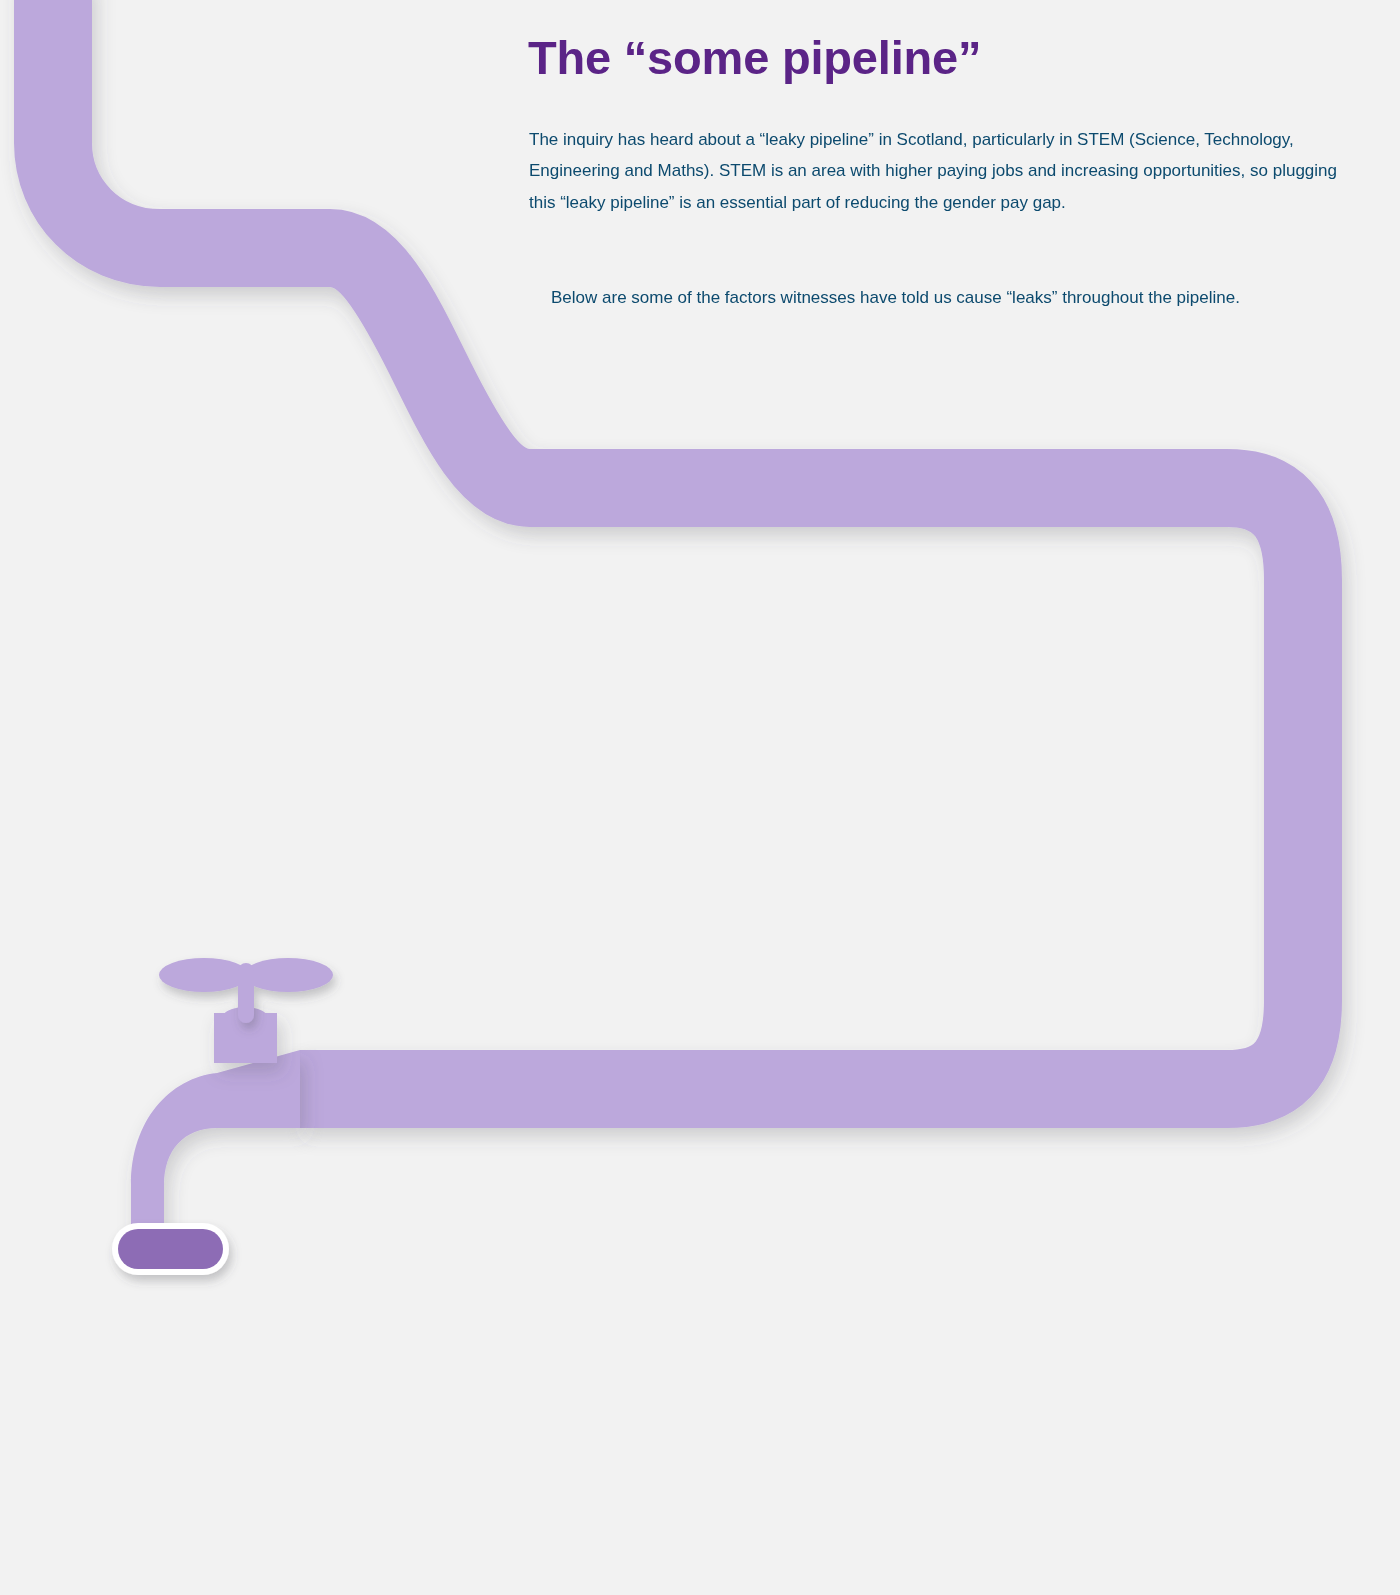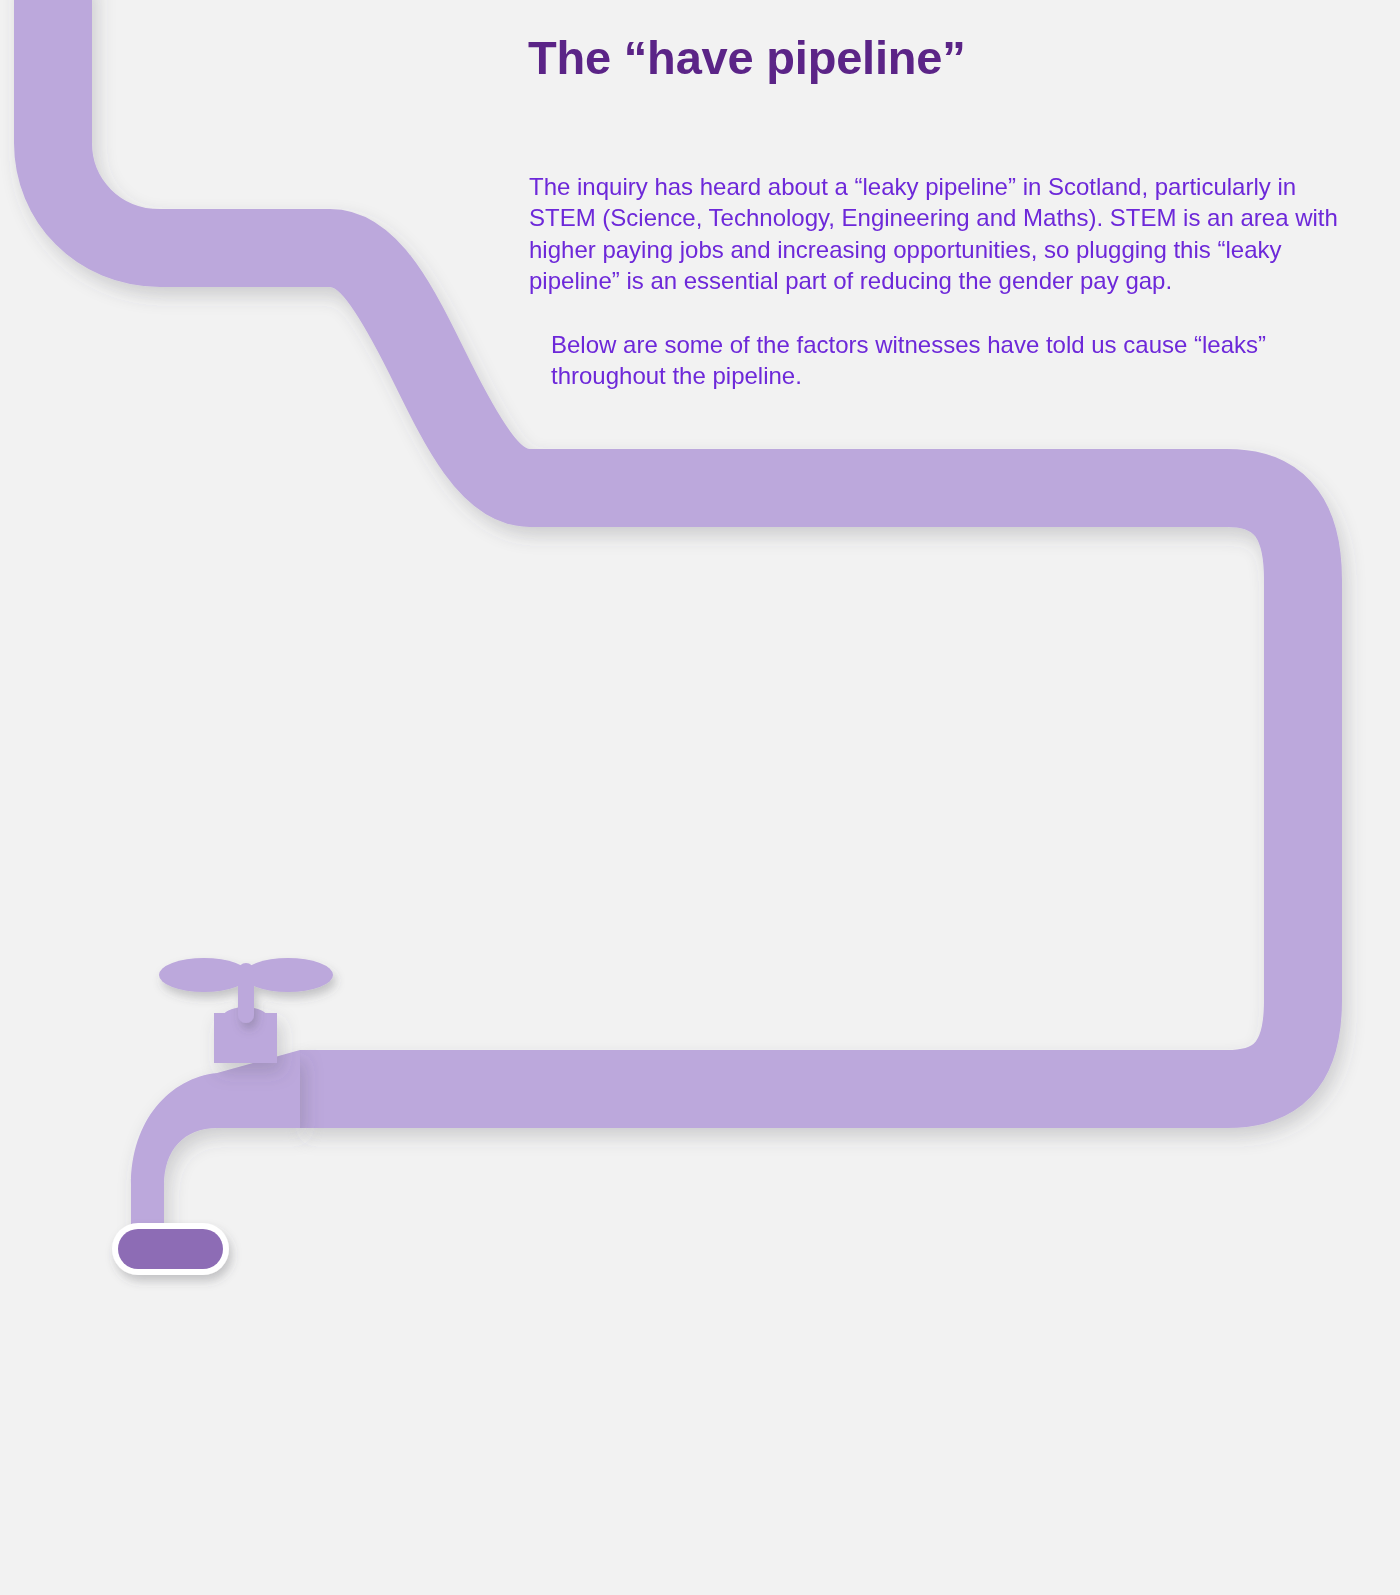--- a/index.html
+++ b/index.html
@@ -4,21 +4,21 @@
 <title>The leaky pipeline</title>
 <style>
   html,body{margin:0;padding:0;}
   body{width:1400px;height:1595px;background:#f2f2f2;
        font-family:"Liberation Sans",sans-serif;overflow:hidden;
        -webkit-font-smoothing:antialiased;}
   #stage{position:relative;width:1400px;height:1595px;background:#f2f2f2;}
   svg.layer{position:absolute;left:0;top:0;width:1400px;height:1595px;display:block;}
   .txt{position:absolute;white-space:pre-line;}
   .h1{color:#5b2487;font-weight:bold;font-size:47px;line-height:47px;letter-spacing:-0.2px;}
-  .intro{color:#6d28d9;font-size:24px;line-height:31.4px;margin-top:47px;}
+  .intro{color:#0c4a6e;font-size:17px;line-height:31.4px;}
 </style>
 </head>
 <body>
 
 <div id="stage">
 
   <svg class="layer" viewBox="0 0 1400 1595" xmlns="http://www.w3.org/2000/svg">
     <defs>
       <filter id="softShadow" x="-40%" y="-40%" width="200%" height="200%">
         <feDropShadow dx="5" dy="9" stdDeviation="9" flood-color="#4a4a55" flood-opacity="0.22"></feDropShadow>
@@ -55,16 +55,16 @@
     </g>
     <g filter="url(#tinyShadow)">
       <rect x="112" y="1223" width="117" height="52" rx="26" fill="#ffffff"></rect>
       <rect x="118" y="1229" width="105" height="40" rx="20" fill="#8d6cb5"></rect>
     </g>
   </svg>
 
   <svg class="layer" viewBox="0 0 1400 1595" xmlns="http://www.w3.org/2000/svg">
   </svg>
 
-  <div class="txt h1" style="left:528px;top:34px;">The “have pipeline”</div>
+  <div class="txt h1" style="left:528px;top:34px;">The “some pipeline”</div>
   <div class="txt intro" style="left:529px;top:124px;width:832px;">The inquiry has heard about a “leaky pipeline” in Scotland, particularly in STEM (Science, Technology, Engineering and Maths). STEM is an area with higher paying jobs and increasing opportunities, so plugging this “leaky pipeline” is an essential part of reducing the gender pay gap.</div>
   <div class="txt intro" style="left:551px;top:282px;width:760px;">Below are some of the factors witnesses have told us cause “leaks” throughout the pipeline.</div>
 </div>
 
 </body></html>

